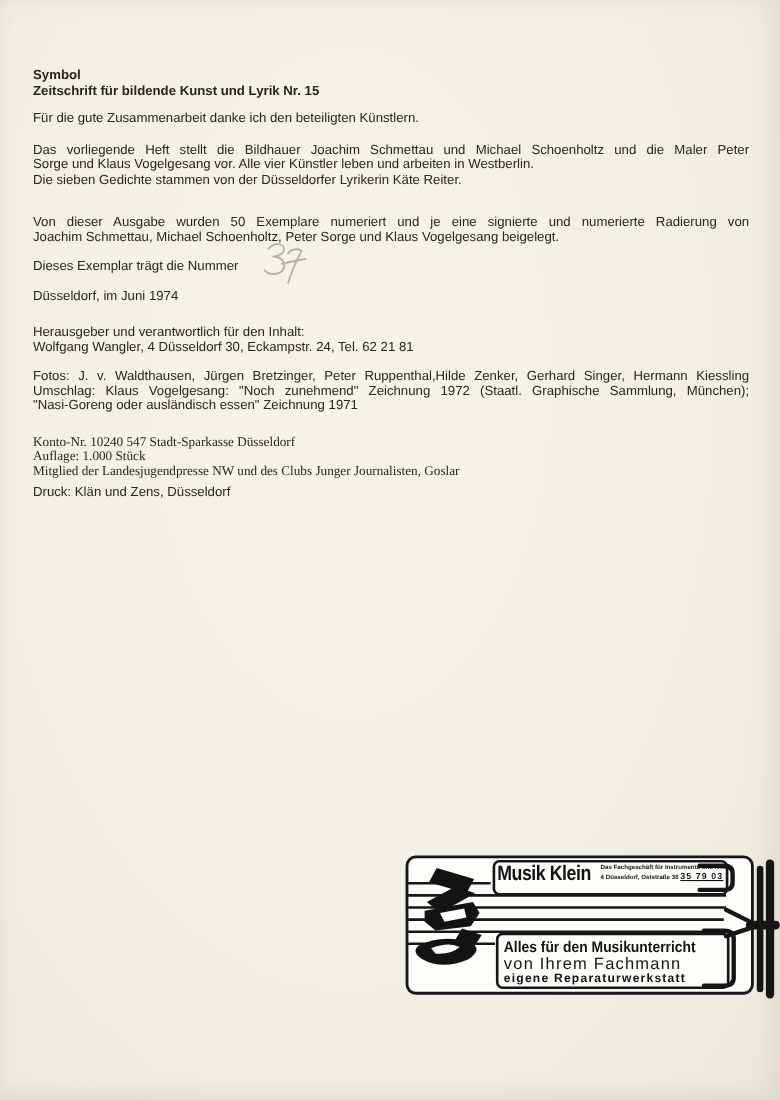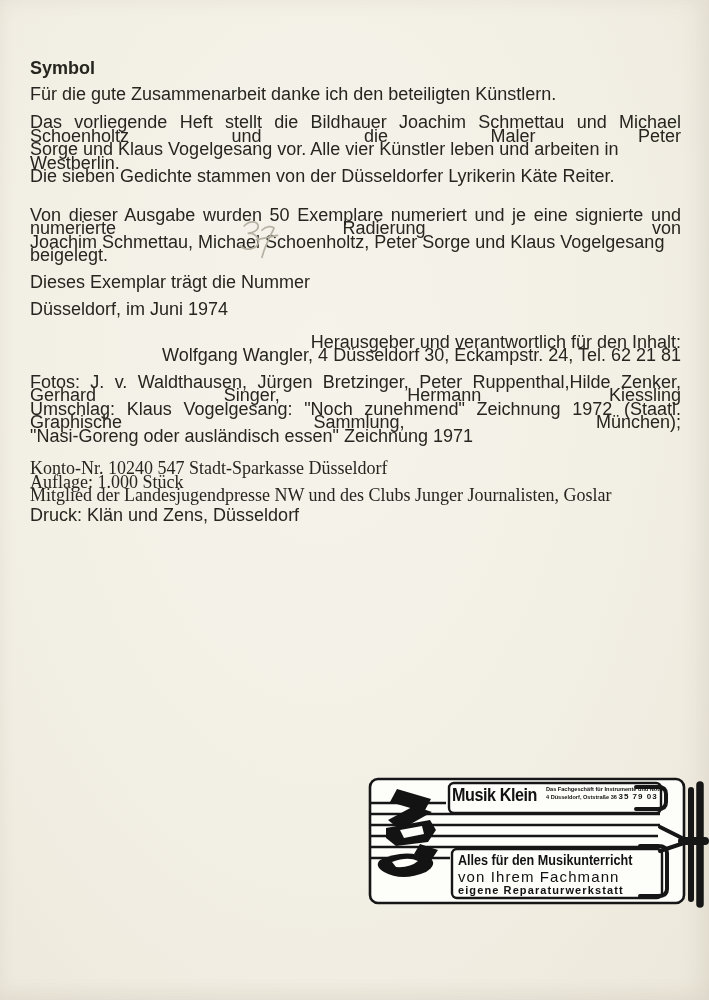--- a/index.html
+++ b/index.html
@@ -6,55 +6,56 @@
   html,body{margin:0;padding:0;background:#888;}
   .page{
     position:relative;width:709px;height:1000px;overflow:hidden;
     background:#f2efe5;
     background-image:radial-gradient(ellipse at 45% 35%, #f6f3eb 0%, #f2efe5 55%, #ece8da 100%);
     box-shadow:inset -10px 0 22px rgba(110,100,80,.07), inset 0 -8px 18px rgba(110,100,80,.05);
     font-family:"Liberation Sans", sans-serif;
     color:#26251f;
   }
   .text-column{position:absolute;left:30px;top:62px;width:651px;}
-  .line{font-size:18px;line-height:13.5px;white-space:normal;}
+  .line{font-size:12px;line-height:13.5px;white-space:normal;}
   .just{text-align:justify;text-align-last:justify;}
   .bold{font-weight:bold;}
   .masthead{margin-bottom:12px;}
   .block-intro{margin-bottom:25px;}
   .block-thanks{margin-bottom:15px;}
   .block-edition{margin-bottom:13px;}
   .block-copy-number{margin-bottom:14px;}
   .block-place-date{margin-bottom:19px;}
-  .block-publisher{margin-bottom:13px;text-align:right;}
+  .block-publisher{margin-bottom:13px;}
   .block-credits{margin-bottom:19px;}
   .block-bank-print{margin-bottom:6px;font-family:Liberation Serif, serif;}
   .block-printer{margin-bottom:0;}
 
   .handwritten{position:absolute;left:234px;top:218px;width:48px;height:50px;transform:rotate(4deg);}
 
   .ad{position:absolute;left:364px;top:772px;width:345px;height:145px;}
   .ad-deco{position:absolute;left:0;top:0;width:345px;height:145px;}
   .ad-text{position:absolute;color:#121212;white-space:nowrap;}
   .ad-name{left:88px;top:12px;font-size:19px;font-weight:bold;letter-spacing:-.5px;
            transform:scaleX(.85);transform-origin:0 0;}
   .ad-small{left:182px;top:14px;width:118px;font-size:5.6px;line-height:7.2px;font-weight:bold;}
-  .ad-phone{font-size:8px;font-weight:bold;letter-spacing:1px;}
+  .ad-phone{font-size:8px;font-weight:bold;letter-spacing:1px;text-decoration:underline;}
   .ad-headline{left:94px;top:80px;font-size:14px;font-weight:bold;transform:scaleX(.9);transform-origin:0 0;}
   .ad-sub1{left:94px;top:96px;font-size:15px;letter-spacing:1.1px;}
   .ad-sub2{left:94px;top:112px;font-size:11px;font-weight:bold;letter-spacing:1.1px;}
 </style>
 </head>
 <body>
 
 <div class="page">
 
   <div class="text-column">
     <div class="block masthead">
       <div class="line bold">Symbol</div>
+      <div class="line bold">Zeitschrift für bildende Kunst und Lyrik Nr. 15</div>
     </div>
     <div id="blocks-root">
         <div class="block block-thanks">
           <div class="line">Für die gute Zusammenarbeit danke ich den beteiligten Künstlern.</div>
         </div>
         <div class="block block-intro">
           <div class="line just">Das vorliegende Heft stellt die Bildhauer Joachim Schmettau und Michael Schoenholtz und die Maler Peter</div>
           <div class="line">Sorge und Klaus Vogelgesang vor. Alle vier Künstler leben und arbeiten in Westberlin.</div>
           <div class="line">Die sieben Gedichte stammen von der Düsseldorfer Lyrikerin Käte Reiter.</div>
         </div>

